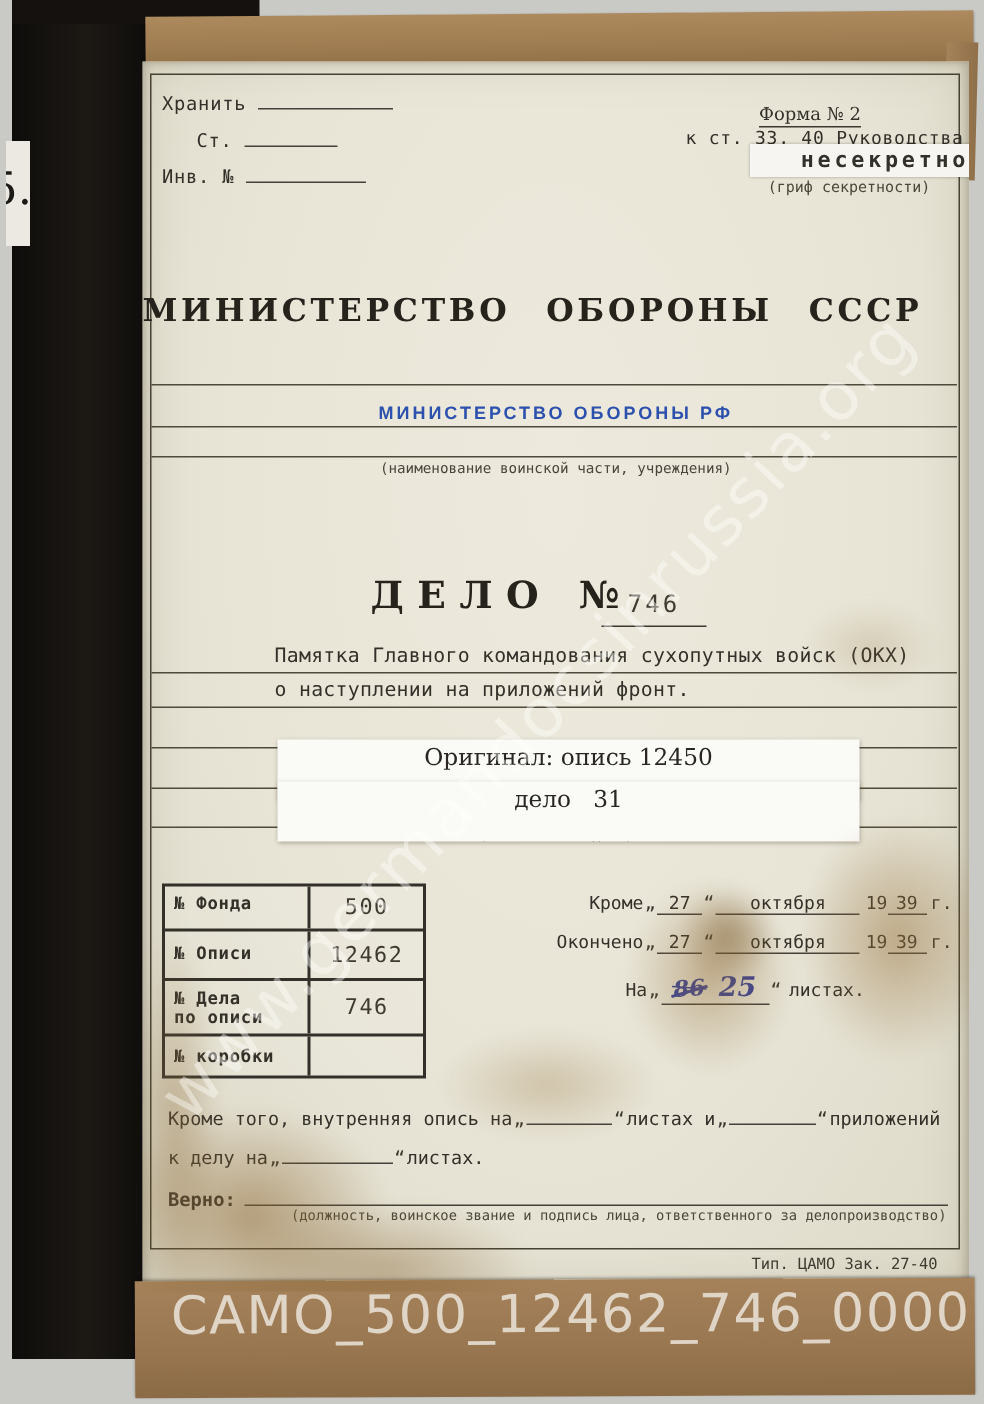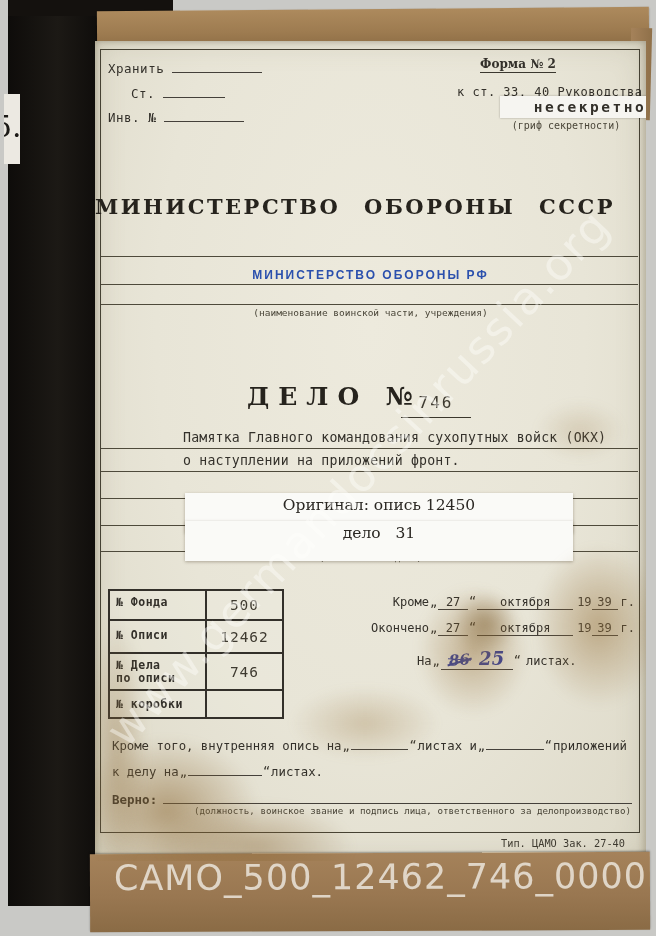--- a/index.html
+++ b/index.html
@@ -102,21 +102,21 @@
   </div>
   <div class="abs fld" style="left:36px;top:43px;">
     <span>Ст.</span>
     <span class="blank" style="width:62px;"></span>
   </div>
   <div class="abs fld" style="left:13px;top:67px;">
     <span>Инв. №</span>
     <span class="blank" style="width:80px;"></span>
   </div>
 
-  <div class="abs serif" style="left:385px;top:16px;width:120px;font-size:12px;font-weight:bold;">
+  <div class="abs serif" style="left:385px;top:28px;width:120px;text-align:center;font-size:12px;font-weight:normal;">
     <span style="border-bottom:1px solid #3b382f;padding-bottom:1px;">Форма № 2</span>
   </div>
   <div class="abs fld" style="left:362px;top:44px;font-size:12px;">к ст. 33, 40 Руководства</div>
   <div class="abs wlabel" style="left:405px;top:55px;width:132px;height:22px;text-align:center;font-weight:bold;font-size:14.5px;letter-spacing:2.5px;line-height:22px;">несекретно</div>
   <div class="abs cap" style="left:405px;top:79px;width:132px;text-align:center;font-size:10px;">(гриф секретности)</div>
 
   <div class="abs ministry">МИНИСТЕРСТВО ОБОРОНЫ СССР</div>
 
   <div class="abs stamp" style="top:227px;font-size:12px;">МИНИСТЕРСТВО ОБОРОНЫ РФ</div>
 

